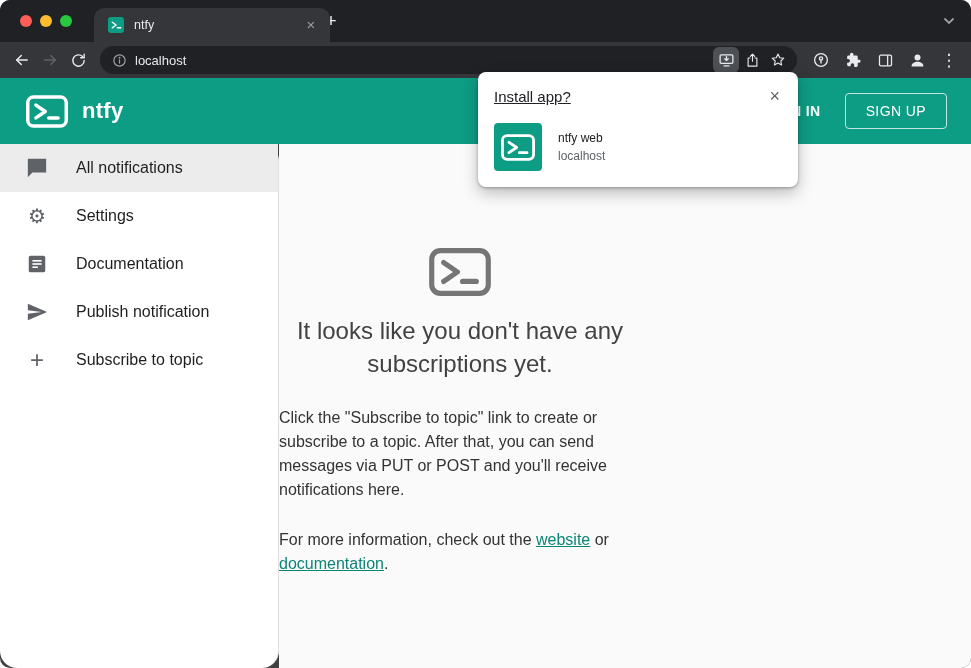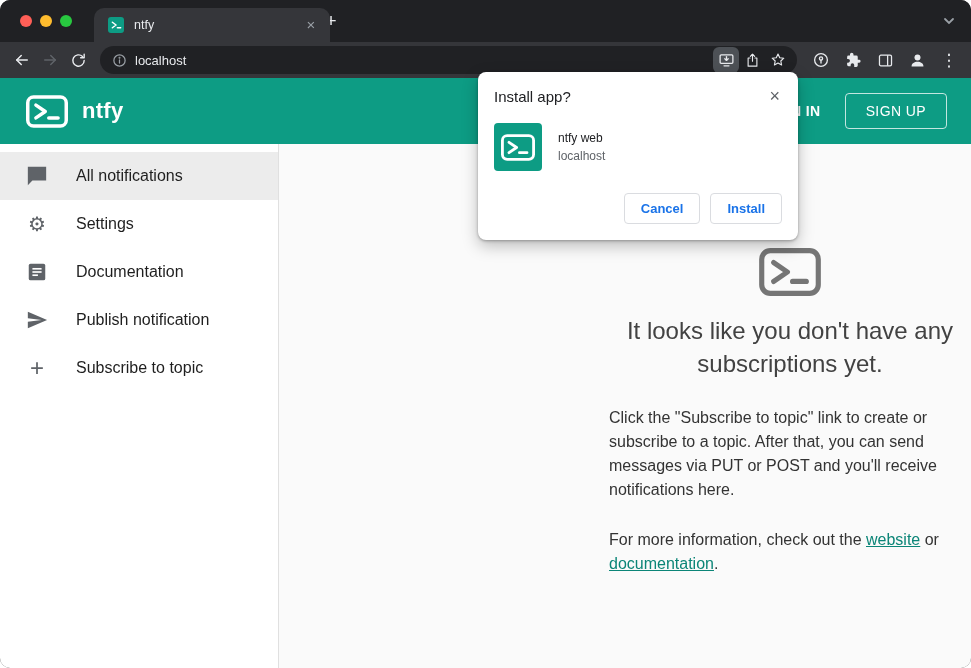--- a/index.html
+++ b/index.html
@@ -30,38 +30,38 @@
   
   .app { height:590px; display:flex; flex-direction:column; }
   .app-header { height:66px; background:#0d9c84; display:flex; align-items:center; padding:0 24px 0 26px; color:#fff; flex:none; }
   .brand-logo { color:#fff; display:flex; align-items:center; }
   .brand-name { font-size:22px; font-weight:bold; margin-left:14px; letter-spacing:.3px; }
   .header-spacer { flex:1; }
   .signin-btn { color:#fff; font-size:14px; font-weight:bold; letter-spacing:.4px; padding:9px 14px; border-radius:4px; background:none; border:none; cursor:pointer; font-family:inherit; }
   .signup-btn { color:#fff; font-size:14px; font-weight:normal; letter-spacing:.4px; padding:9px 20px; border-radius:4px; background:none; border:1px solid rgba(255,255,255,.75); cursor:pointer; margin-left:10px; font-family:inherit; }
 
   .app-body { flex:1; display:flex; min-height:0; }
-  .sidebar { width:279px; background:#fff; border-right:1px solid #e0e0e0; padding-top:8px; flex:none; }
+  .sidebar { width:279px; background:#fff; border-right:1px solid #e0e0e0; padding-top:0; flex:none;border-radius:17px; }
   .side-item { height:48px; display:flex; align-items:center; padding-left:25px; cursor:pointer; }
   .side-item.selected { background:#ececec; }
   .side-icon { width:24px; height:24px; display:flex; align-items:center; justify-content:center; color:#5f6368; flex:none; }
   .side-icon.glyph { font-size:20px; line-height:24px; }
   .side-label { font-size:16px; color:#1f1f1f; margin-left:27px; }
 
-  .main { flex:1; background:#fafafa; display:flex; justify-content:flex-end; overflow:hidden; }
+  .main { flex:1; background:#fafafa; display:flex; justify-content:flex-start; overflow:hidden; }
   .empty { width:362px; margin-top:104px; text-align:center; }
   .empty-logo { color:#757575; }
   .empty-heading { font-size:24px; font-weight:400; color:#424242; line-height:33px; max-width:420px; margin:14px auto 0; }
   .empty-p { text-align:left; font-size:16px; color:#333; line-height:24px; margin-top:26px; }
   .empty-p a { color:#0b8577; text-decoration:underline; cursor:pointer; }
 
   
   .dialog { position:absolute; left:478px; top:72px; width:320px; background:#fff; border-radius:8px; box-shadow:0 1px 3px rgba(0,0,0,.3), 0 6px 16px rgba(0,0,0,.25); z-index:50; padding:16px; }
   .dialog-head { display:flex; align-items:flex-start; }
-  .dialog-title { font-size:15px; color:#202124; flex:1; }
+  .dialog-title { font-size:15px; color:#202124; flex:1;text-decoration:underline; }
   .dialog-close { color:#5f6368; font-size:18px; line-height:16px; cursor:pointer; padding:0 2px; }
   .dialog-app { display:flex; align-items:center; margin-top:18px; }
   .dialog-app-icon { width:48px; height:48px; background:#0d9c84; border-radius:4px; display:flex; align-items:center; justify-content:center; color:#fff; flex:none; }
   .dialog-app-text { margin-left:16px; }
   .dialog-app-name { font-size:12px; color:#202124; }
   .dialog-app-origin { font-size:12px; color:#5f6368; margin-top:4px; }
   .dialog-actions { display:flex; justify-content:flex-end; gap:10px; margin-top:22px; }
   .dlg-btn { font-family:inherit; font-size:13px; font-weight:bold; color:#1a73e8; background:#fff; border:1px solid #dadce0; border-radius:4px; padding:7px 16px; min-width:68px; cursor:pointer; }
 </style>
 </head>
@@ -255,19 +255,15 @@
             <rect x="3" y="3" width="66" height="50" rx="10"></rect>
             <polyline points="17,17 33,28 17,39"></polyline>
             <line x1="39" y1="39" x2="55" y2="39"></line>
           </svg>
       </span>
       <span class="dialog-app-text">
         <div class="dialog-app-name">ntfy web</div>
         <div class="dialog-app-origin">localhost</div>
       </span>
     </div>
-    <div class="dialog-actions">
-      <button class="dlg-btn">Cancel</button>
-      <button class="dlg-btn">Install</button>
-    </div>
   </div>
 
 </div>
 
 </body></html>

